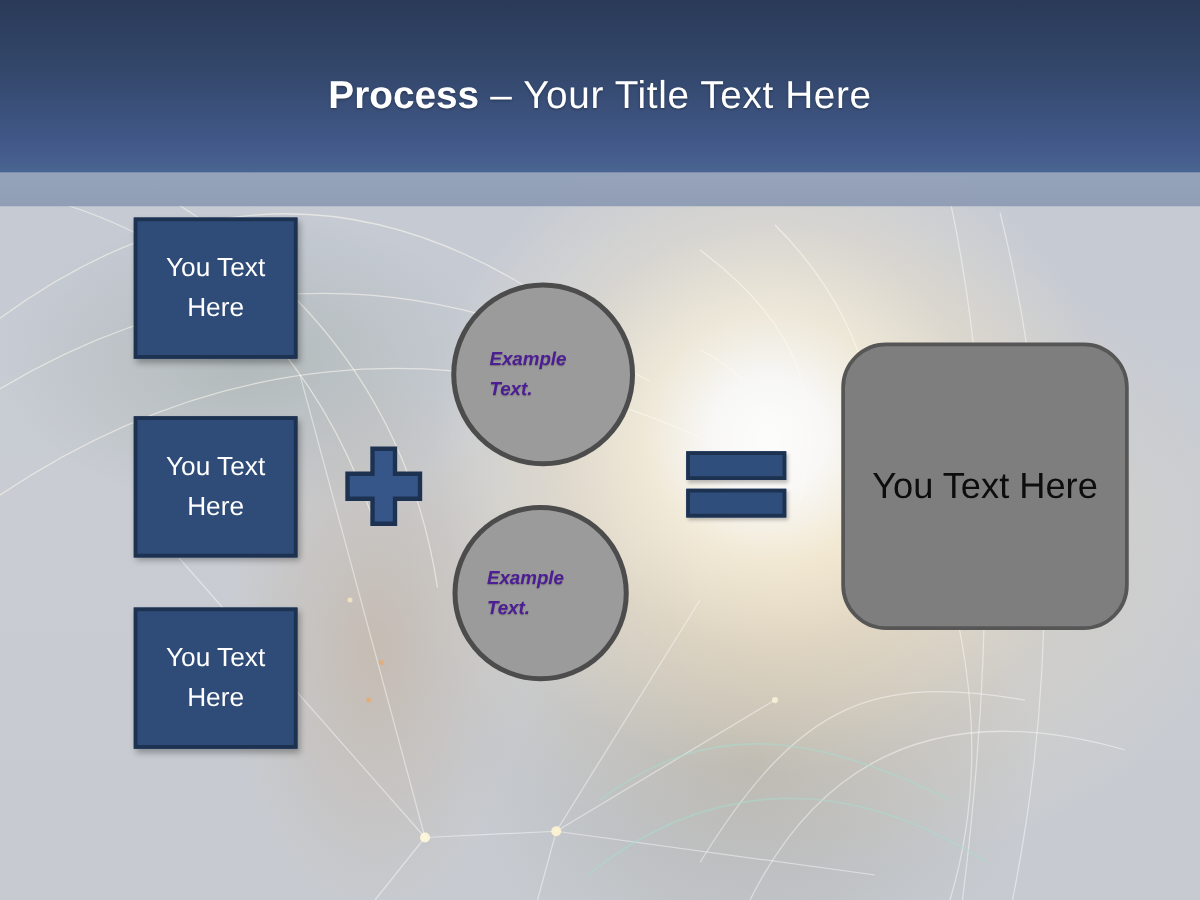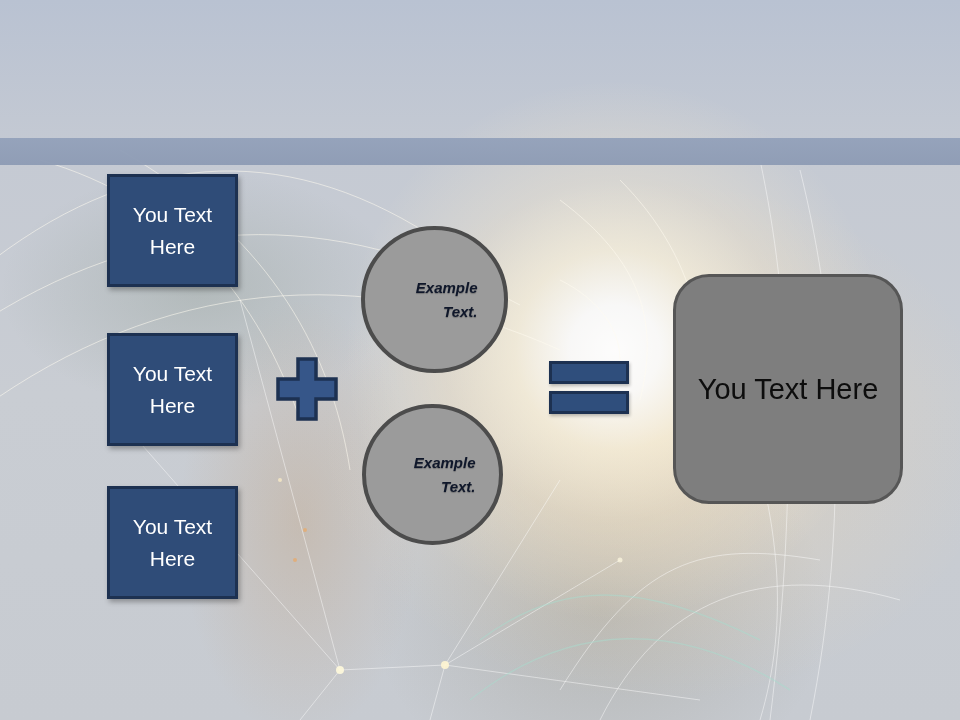--- a/index.html
+++ b/index.html
@@ -76,22 +76,22 @@
   
   .example-circle {
     position: absolute; border-radius: 50%;
     background: #9b9b9b; border: 4px solid #4c4c4c; box-sizing: border-box;
     display: flex; align-items: center; justify-content: center;
     z-index: 4;
   }
   #example-circle-1 { left: 361px; top: 226px; width: 147px; height: 147px; }
   #example-circle-2 { left: 362px; top: 404px; width: 141px; height: 141px; }
   .circle-label {
-    color: #0f172a; font-weight: 700; font-style: italic;
-    font-size: 15px; line-height: 1.55; text-align: right; width: 86px;
+    color: #4c1d95; font-weight: 700; font-style: italic;
+    font-size: 15px; line-height: 1.55; text-align: left; width: 86px;
     text-shadow: 0 1px 1px rgba(0,0,0,0.25);
   }
 
   
   .result-box {
     position: absolute; left: 673px; top: 274px; width: 230px; height: 230px;
     background: #7e7e7e; border: 3px solid #565656; border-radius: 36px;
     box-sizing: border-box;
     display: flex; align-items: center; justify-content: center;
     z-index: 4;
@@ -137,20 +137,25 @@
       <circle cx="340" cy="670" r="4" fill="rgba(255,250,220,0.9)"></circle>
       <circle cx="445" cy="665" r="4" fill="rgba(255,245,210,0.9)"></circle>
       <circle cx="120" cy="420" r="2.5" fill="rgba(255,250,225,0.7)"></circle>
       <circle cx="620" cy="560" r="2.5" fill="rgba(255,250,225,0.7)"></circle>
       <circle cx="280" cy="480" r="2" fill="rgba(255,240,200,0.7)"></circle>
       <circle cx="305" cy="530" r="2" fill="rgba(230,170,110,0.8)"></circle>
       <circle cx="295" cy="560" r="2" fill="rgba(230,170,110,0.8)"></circle>
     </g>
   </svg>
 
+  <div class="title-bar">
+    <div class="title-text">
+      <span class="t-bold">Process</span><span class="t-rest">– Your Title Text Here</span>
+    </div>
+  </div>
   <div class="accent-band"></div>
 
   <div class="input-box" id="input-box-1">
     <span class="box-label">You Text Here</span>
   </div>
   <div class="input-box" id="input-box-2">
     <span class="box-label">You Text Here</span>
   </div>
   <div class="input-box" id="input-box-3">
     <span class="box-label">You Text Here</span>

